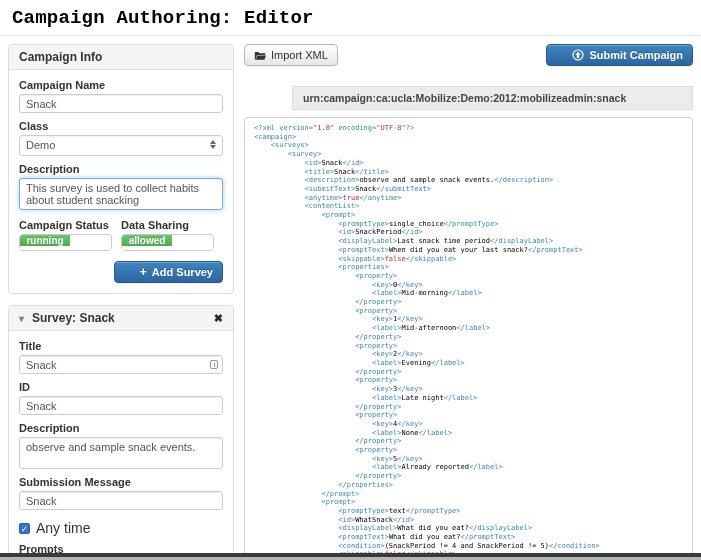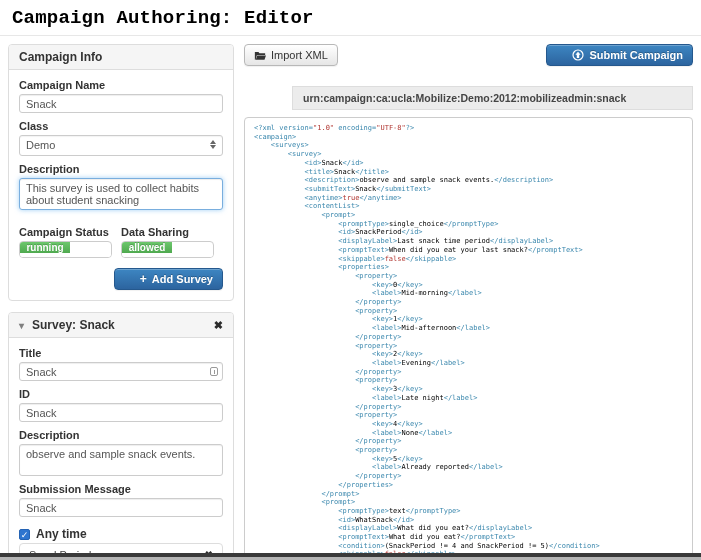--- a/index.html
+++ b/index.html
@@ -29,42 +29,42 @@
   .addon-icon::after{content:'';position:absolute;left:3px;top:2px;width:1px;height:4px;background:#999;}
 
   .selectbox{position:relative;width:100%;height:19px;border:1px solid #ccc;border-radius:3px;
     padding:3px 18px 16px 6px;font-size:11px;color:#555;background:#fff;cursor:default;
     box-shadow:inset 0 1px 1px rgba(0,0,0,.05);}
   .select-arrows{position:absolute;right:6px;top:4px;display:flex;flex-direction:column;gap:1px;}
   .select-arrows i{display:block;width:0;height:0;border-left:3px solid transparent;border-right:3px solid transparent;}
   .select-arrows .up{border-bottom:4px solid #666;}
   .select-arrows .down{border-top:4px solid #666;}
 
-  .status-row{display:flex;margin-top:16px;align-items:center;}
+  .status-row{display:flex;margin-top:9px;align-items:center;}
   .status-col{flex:1;}
   .switch{display:flex;width:93px;height:17px;border:1px solid #ccc;border-radius:4px;overflow:hidden;cursor:pointer;background:#fff;flex-direction:column;}
   .switch-on{width:55%;background:linear-gradient(#6cc76c,#4fa94f);color:#fff;font-size:10px;font-weight:bold;
     display:flex;align-items:center;justify-content:center;text-shadow:0 -1px 0 rgba(0,0,0,.2);}
   .switch-off{flex:1;background:#fff;}
 
   .btn-row{display:flex;justify-content:flex-end;margin-top:10px;}
   .btn{display:inline-flex;align-items:center;gap:5px;border:1px solid #b8b8b8;border-radius:4px;
     background:linear-gradient(#ffffff,#e6e6e6);color:#333;font-size:11px;font-weight:normal;
     padding:4px 9px;font-family:inherit;cursor:pointer;box-shadow:inset 0 1px 0 rgba(255,255,255,.25),0 1px 1px rgba(0,0,0,.06);}
   .btn-primary{background:linear-gradient(#3d86c2,#2c649f);border-color:#25588d;color:#fff;font-weight:bold;
     text-shadow:0 -1px 0 rgba(0,0,0,.25);padding-left:25px;}
   .plus-glyph{font-weight:bold;font-size:12px;line-height:1;}
 
   .chevron-icon{color:#808080;font-size:10px;cursor:pointer;}
   .close-icon{margin-left:auto;color:#2b2b2b;font-size:11px;line-height:1;cursor:pointer;}
 
   .checkbox-row{display:flex;align-items:center;gap:6px;margin:10px 0 2px;}
   .checkbox{width:11px;height:11px;background:#2e75cf;border:1px solid #2463b4;border-radius:2px;
     color:#fff;font-size:9px;line-height:10px;text-align:center;cursor:pointer;}
-  .checkbox-label{font-size:12px;color:#333;font-weight:bold;}
+  .checkbox-label{font-size:14px;color:#333;}
 
   .prompt-list{border:1px solid #ddd;border-radius:4px;overflow:hidden;margin-top:2px;background:#fff;}
   .prompt-row{display:flex;align-items:center;gap:9px;padding:5px 9px;border-top:1px solid #ddd;
     font-size:11px;color:#444;cursor:pointer;}
   .prompt-row:first-child{border-top:none;}
   .p-close{margin-left:auto;color:#2b2b2b;font-size:10px;line-height:1;cursor:pointer;}
 
   .toolbar{display:flex;gap:6px;align-items:flex-start;margin-bottom:20px;}
   .toolbar .spacer{flex:1;}
   .btn svg{display:block;}
@@ -159,20 +159,21 @@
         <textarea class="text-input" style="">observe and sample snack events.</textarea>
 
         <label class="field-label">Submission Message</label>
         <input class="text-input" type="text" value="Snack" style="">
 
         <div class="checkbox-row">
           <span class="checkbox">✓</span>
           <span class="checkbox-label">Any time</span>
         </div>
 
+        <label class="field-label">Prompts</label>
         <div class="prompt-list">
             <div class="prompt-row">
 
     <span class="p-name">SnackPeriod</span>
     <span class="p-close">✖</span>
   </div>
           </div>
       </div>
     </section>
   </aside>

